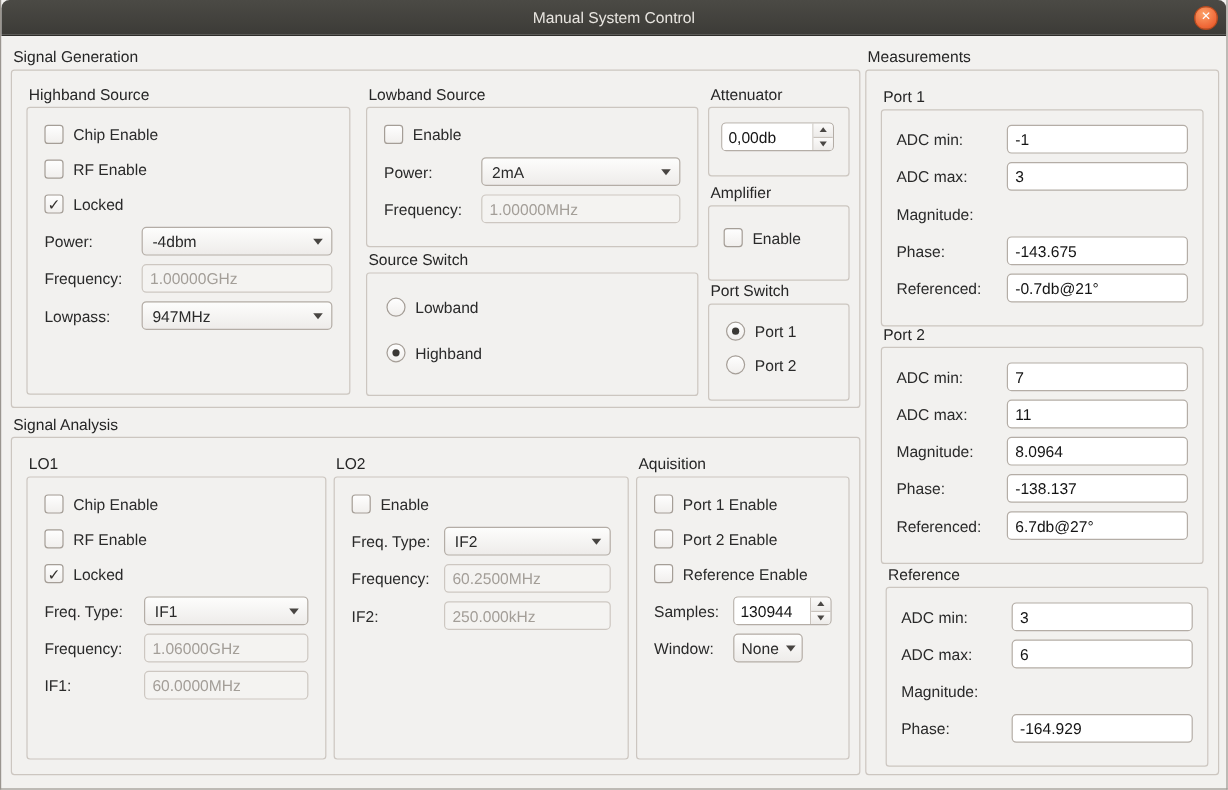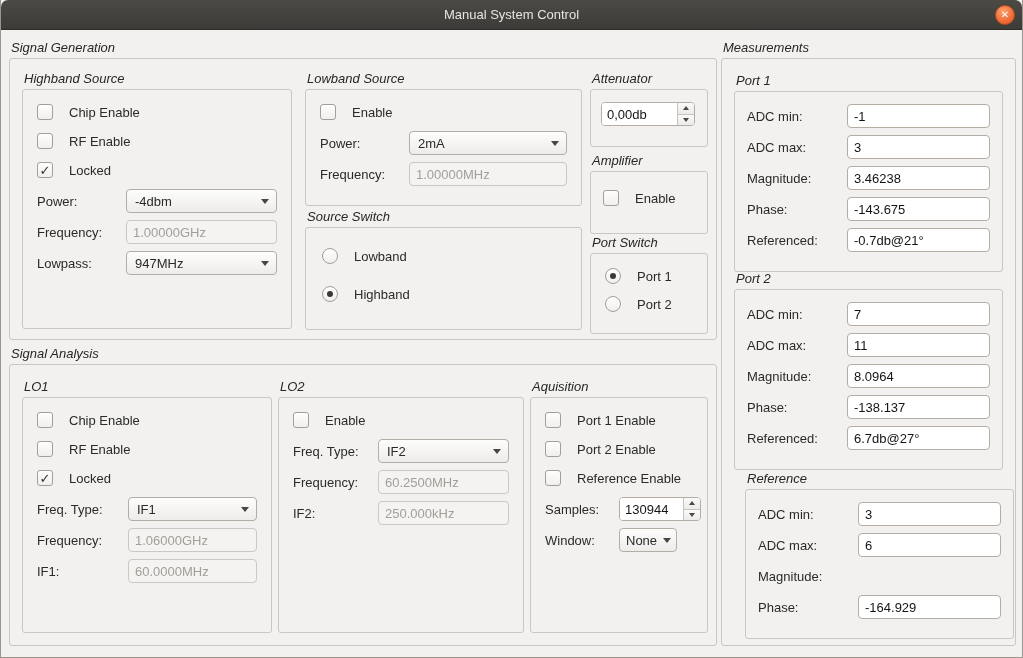--- a/index.html
+++ b/index.html
@@ -27,25 +27,25 @@
     position: absolute; right: 7px; top: 5px; width: 20px; height: 20px;
     border-radius: 50%;
     background: radial-gradient(circle at 40% 30%, #fca168, #ef6838 65%, #d9531f);
     border: 1px solid #b84a1e;
     color: #fff; font-size: 10px; line-height: 1;
     display: flex; align-items: center; justify-content: center;
     cursor: pointer;
   }
   
   .group { position: absolute; display: flex; flex-direction: column; }
-  .group-label { flex: 0 0 18px; height: 18px; line-height: 15px; color: #262626; padding-left: 2px; white-space: nowrap; font-style: italic; }
+  .group-label { flex: 0 0 18px; height: 18px; line-height: 15px; color: #262626; padding-left: 2px; white-space: nowrap; }
   .group-frame { flex: 1; border: 1px solid #ccc6c0; border-radius: 3px; position: relative; background: #f2f1ef; }
   .pad { padding: 12px 14px; }
   
-  .row { display: flex; align-items: center; height: 24px; margin-bottom: 7px; gap: 8px; }
+  .row { display: flex; align-items: center; height: 24px; margin-bottom: 7px; }
   .chk-row { height: 20px; margin-bottom: 9px; }
   .radio-row { height: 20px; }
   .lbl { margin-left: 8px; white-space: nowrap; }
   .row-label { flex: 0 0 auto; white-space: nowrap; }
   .lw66 { flex: 0 0 66px; } .lw77 { flex: 0 0 77px; } .lw81 { flex: 0 0 81px; }
   .lw83 { flex: 0 0 83px; } .lw92 { flex: 0 0 92px; }
   
   .checkbox {
     width: 16px; height: 16px; flex: 0 0 16px;
     border: 1px solid #a59e97; border-radius: 3px;
@@ -350,21 +350,20 @@
         <div class="row">
           <span class="row-label lw92">ADC min:</span>
           <input class="input" value="-1" style="">
         </div>
         <div class="row">
           <span class="row-label lw92">ADC max:</span>
           <input class="input" value="3" style="">
         </div>
         <div class="row">
           <span class="row-label lw92">Magnitude:</span>
-          <input class="input" value="3.46238" style="">
         </div>
         <div class="row">
           <span class="row-label lw92">Phase:</span>
           <input class="input" value="-143.675" style="">
         </div>
         <div class="row">
           <span class="row-label lw92">Referenced:</span>
           <input class="input" value="-0.7db@21°" style="">
         </div>
       </div>
@@ -389,21 +388,21 @@
           <span class="row-label lw92">Phase:</span>
           <input class="input" value="-138.137" style="">
         </div>
         <div class="row">
           <span class="row-label lw92">Referenced:</span>
           <input class="input" value="6.7db@27°" style="">
         </div>
       </div>
     </div>
 
-    <div class="group" style="left:23px;top:412px;width:269px;height:158px;">
+    <div class="group" style="left:16px;top:412px;width:269px;height:158px;">
       <div class="group-label">Reference</div>
       <div class="group-frame" style="padding:12px;">
         <div class="row">
           <span class="row-label lw92">ADC min:</span>
           <input class="input" value="3" style="">
         </div>
         <div class="row">
           <span class="row-label lw92">ADC max:</span>
           <input class="input" value="6" style="">
         </div>

